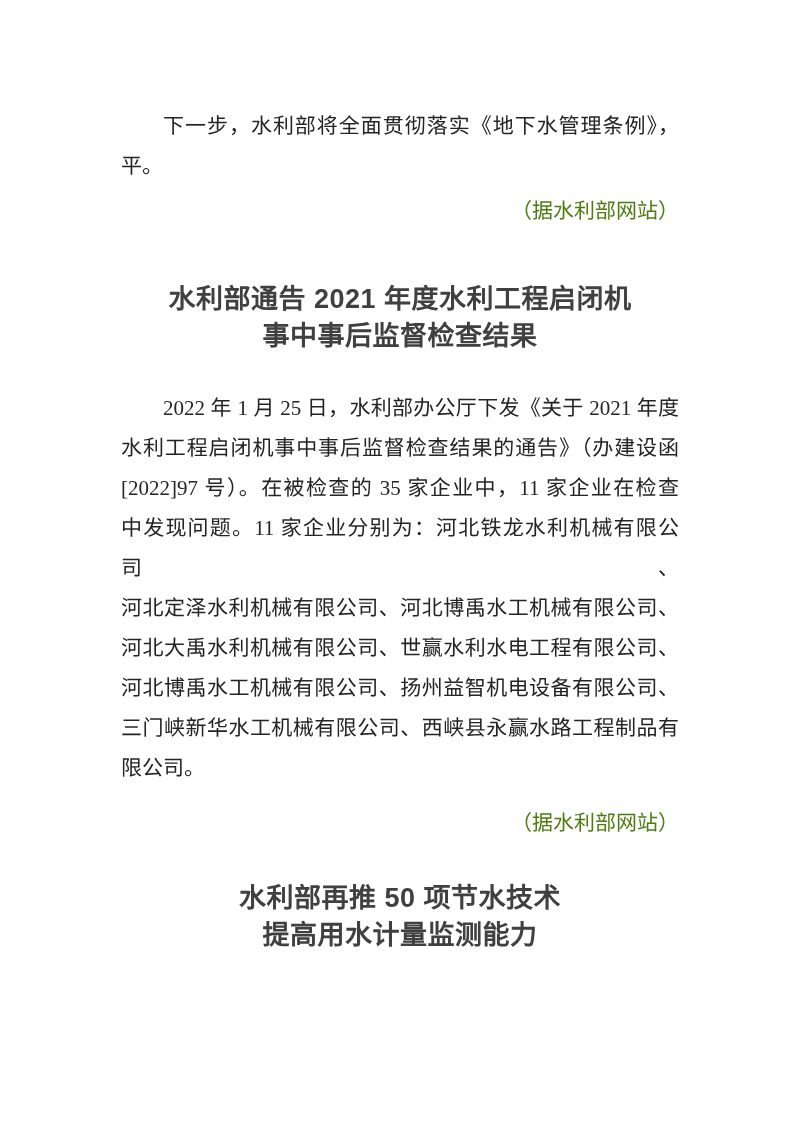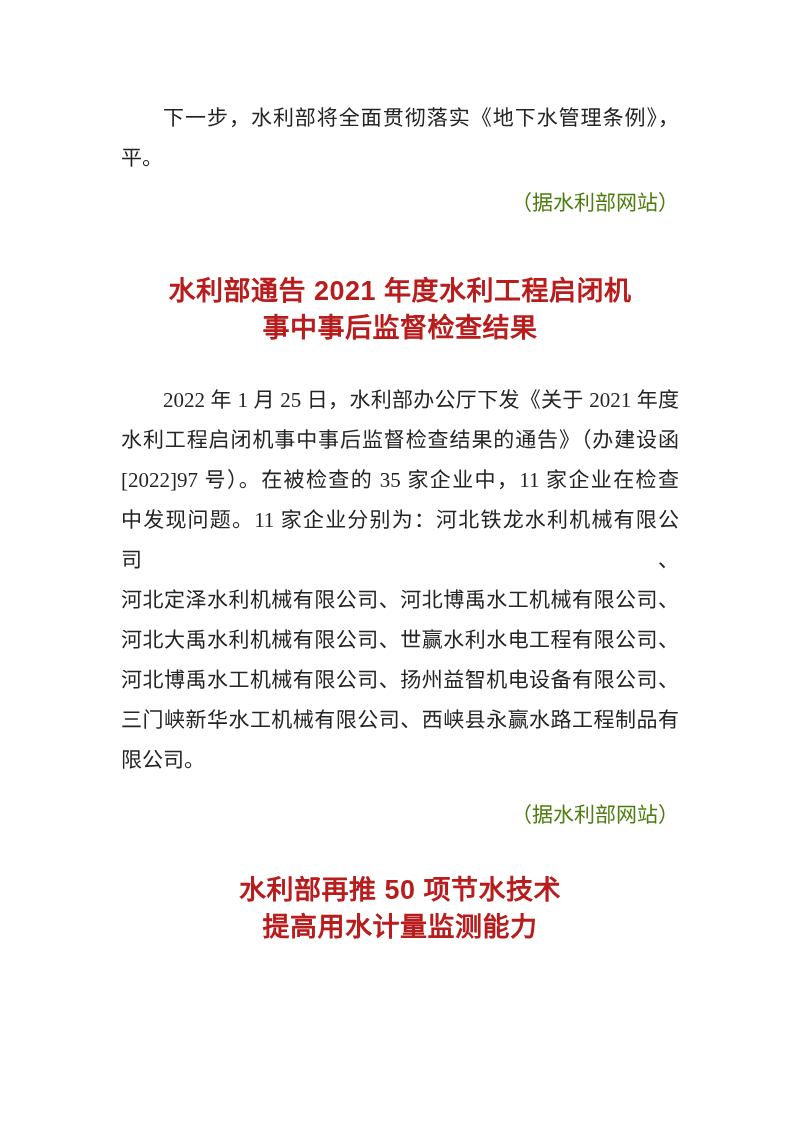--- a/index.html
+++ b/index.html
@@ -1,21 +1,21 @@
 <!DOCTYPE html>
 <html lang="zh-CN"><head>
 <meta charset="utf-8">
 <style>
   * { margin: 0; padding: 0; box-sizing: border-box; }
   html, body { background: #ffffff; }
   .page {
     position: relative;
     width: 800px;
     height: 1009px;
-    margin: 0 auto;
+    margin: 8px auto;
     background: #ffffff;
     overflow: hidden;
     font-family: "Liberation Serif", "DejaVu Serif", serif;
     color: #1f1f1f;
   }
   .content {
     padding: 0 121px;
   }
   
   .bodyline {
@@ -40,21 +40,21 @@
   }
   .attr1 { margin-top: 5px; }
   .attr2 { margin-top: 15px; }
   .article-title {
     margin-top: 50px;
     font-family: "Liberation Sans", "DejaVu Sans", sans-serif;
     font-weight: bold;
     font-size: 27px;
     line-height: 37px;
     text-align: center;
-    color: #b91c1c;
+    color: #404040;
     letter-spacing: 0.5px;
   }
   .article-title.next { margin-top: 37px; }
   .page-number {
     position: absolute;
     left: 121px;
     top: 1045px;
     font-family: "Liberation Sans", "DejaVu Sans", sans-serif;
     font-size: 16px;
     letter-spacing: 2px;

